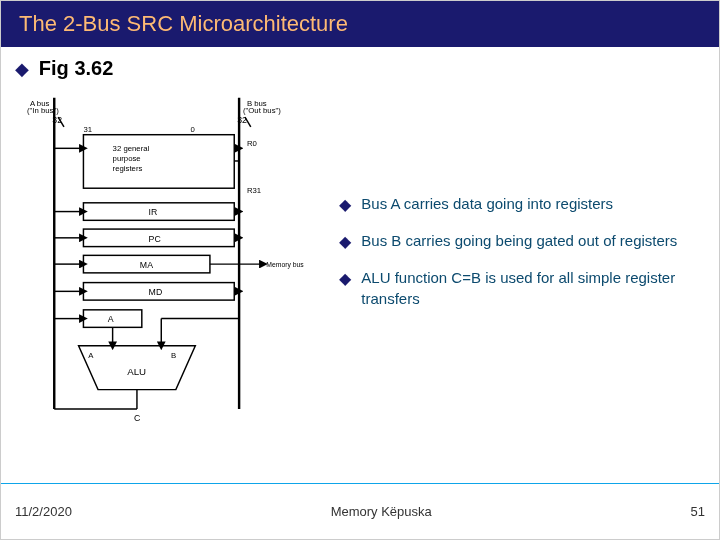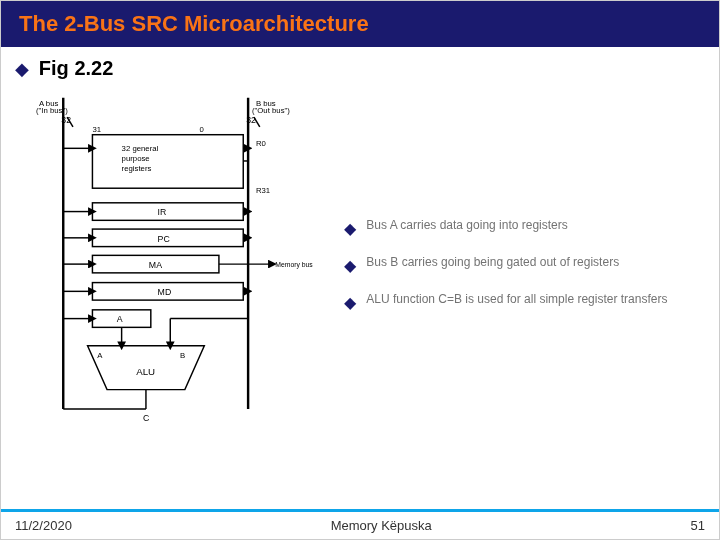--- a/index.html
+++ b/index.html
@@ -16,24 +16,24 @@
       width: 720px;
       height: 540px;
       background: #fff;
       display: flex;
       flex-direction: column;
       border: 1px solid #ccc;
     }
 
     .header {
       background: #1a1a6e;
-      color: #f97316;
+      color: #fdba74;
       padding: 10px 18px;
       font-size: 22px;
-      font-weight: bold;
+      font-weight: normal;
       font-family: Arial, sans-serif;
     }
 
     .content {
       display: flex;
       flex: 1;
       padding: 10px 14px;
     }
 
     .left-panel {
@@ -56,21 +56,21 @@
 
     .fig-title {
       font-size: 20px;
       font-weight: bold;
       color: #000;
     }
 
     .diagram-area {
       flex: 1;
       position: relative;
-      margin-left: 15px;
+      margin-left: 6px;
     }
 
     
     .diagram-svg {
       width: 300px;
       height: 360px;
     }
 
     .right-panel {
       flex: 1;
@@ -88,51 +88,51 @@
     }
 
     .bullet-dot {
       color: #1a1a6e;
       font-size: 16px;
       margin-top: 2px;
       flex-shrink: 0;
     }
 
     .bullet-text {
-      font-size: 12px;
+      font-size: 15px;
       line-height: 1.4;
-      color: #737373;
+      color: #0c4a6e;
     }
 
     .footer {
       display: flex;
       justify-content: space-between;
       align-items: center;
-      padding: 6px 14px;
-      border-top: 3px solid #0ea5e9;
+      padding: 20px 14px;
+      border-top: 1px solid #0ea5e9;
       font-size: 13px;
       color: #333;
       margin-top: 12px;
     }
   </style>
 </head>
 <body>
 
 <div class="slide">
 
   <div class="header">
     <span>The 2-Bus SRC Microarchitecture</span>
   </div>
 
   <div class="content">
 
     <div class="left-panel">
       <div class="fig-label">
         <span class="bullet-diamond">◆</span>
-        <span class="fig-title">Fig 2.22</span>
+        <span class="fig-title">Fig 3.62</span>
       </div>
 
       <div class="diagram-area">
         <svg class="diagram-svg" viewBox="0 0 300 370" xmlns="http://www.w3.org/2000/svg">
 
           <line x1="30" y1="10" x2="30" y2="330" stroke="#000" stroke-width="2.5"></line>
 
           <line x1="220" y1="10" x2="220" y2="330" stroke="#000" stroke-width="2.5"></line>
 
           <text x="5" y="18" font-size="8" fill="#000">A bus</text>

